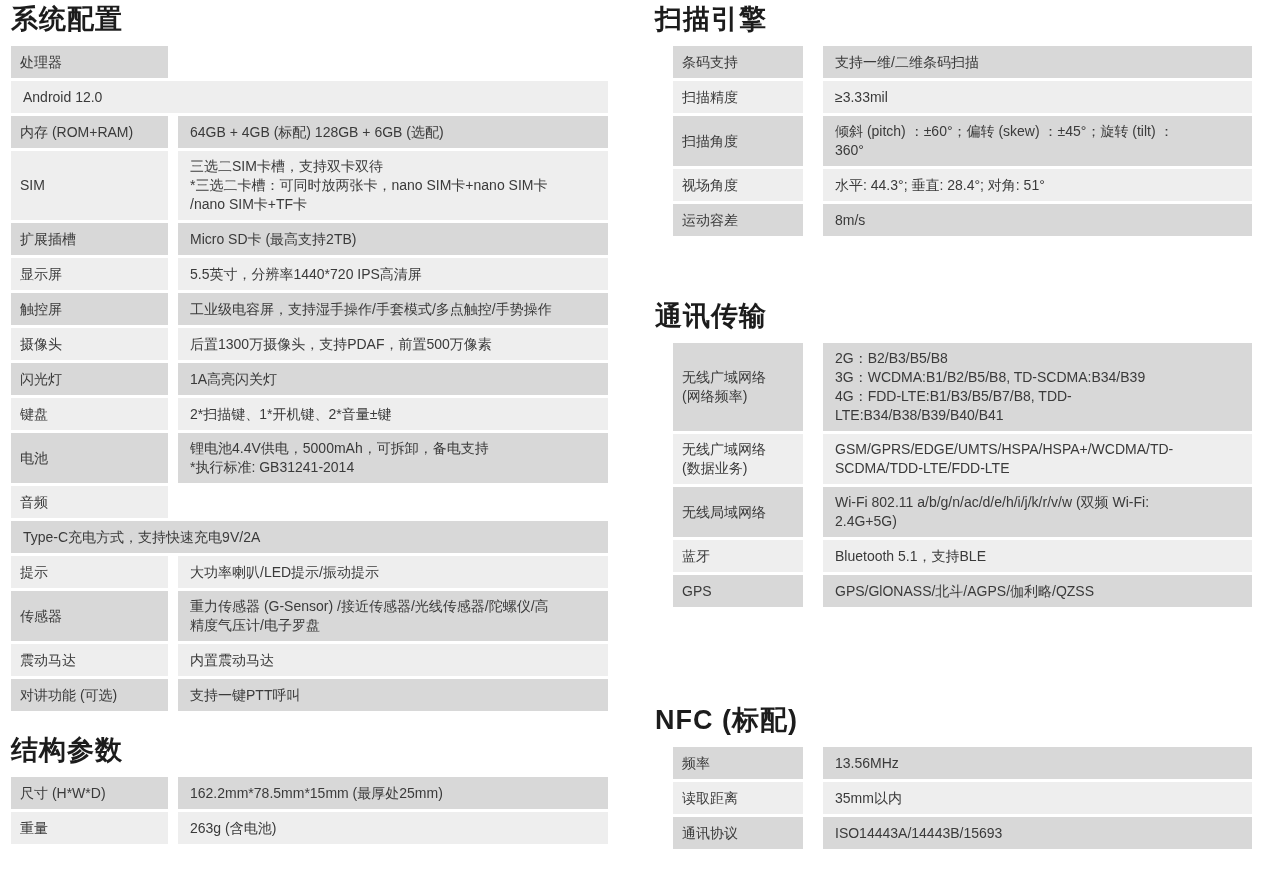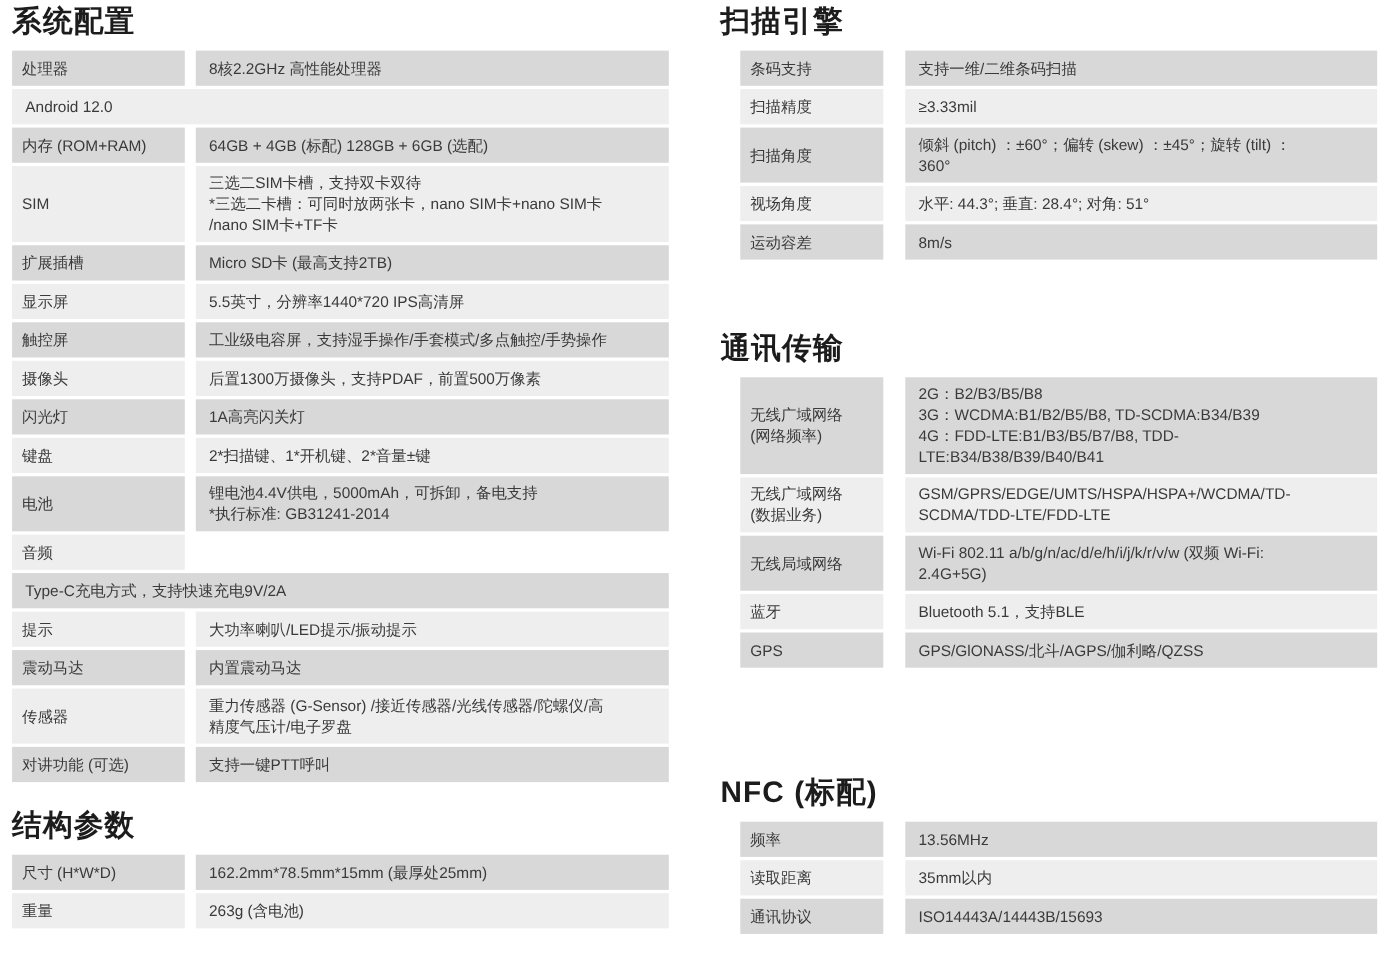--- a/index.html
+++ b/index.html
@@ -57,21 +57,20 @@
 </head>
 <body>
 
 <div class="page">
 
   <section class="spec-section" id="sec-system">
     <h2 class="spec-title">系统配置</h2>
     <div class="spec-table">
         <div class="spec-row">
           <div class="spec-label">处理器</div>
-          <div class="spec-value">8核2.2GHz 高性能处理器</div>
         </div>
         <div class="spec-row">
           <div class="spec-value">Android 12.0</div>
         </div>
         <div class="spec-row">
           <div class="spec-label">内存 (ROM+RAM)</div>
           <div class="spec-value">64GB + 4GB (标配) 128GB + 6GB (选配)</div>
         </div>
         <div class="spec-row">
           <div class="spec-label">SIM</div>
@@ -112,27 +111,27 @@
           <div class="spec-label">音频</div>
         </div>
         <div class="spec-row">
           <div class="spec-value">Type-C充电方式，支持快速充电9V/2A</div>
         </div>
         <div class="spec-row">
           <div class="spec-label">提示</div>
           <div class="spec-value">大功率喇叭/LED提示/振动提示</div>
         </div>
         <div class="spec-row">
-          <div class="spec-label">震动马达</div>
-          <div class="spec-value">内置震动马达</div>
-        </div>
-        <div class="spec-row">
           <div class="spec-label">传感器</div>
           <div class="spec-value">重力传感器 (G-Sensor) /接近传感器/光线传感器/陀螺仪/高
 精度气压计/电子罗盘</div>
+        </div>
+        <div class="spec-row">
+          <div class="spec-label">震动马达</div>
+          <div class="spec-value">内置震动马达</div>
         </div>
         <div class="spec-row">
           <div class="spec-label">对讲功能 (可选)</div>
           <div class="spec-value">支持一键PTT呼叫</div>
         </div>
       </div>
   </section>
 
   <section class="spec-section" id="sec-structure">
     <h2 class="spec-title">结构参数</h2>

